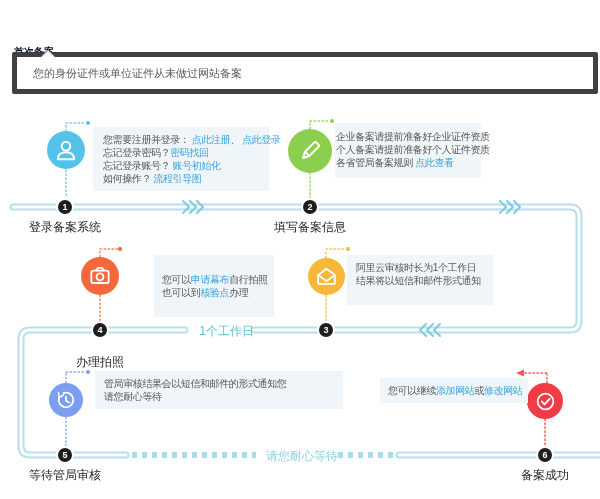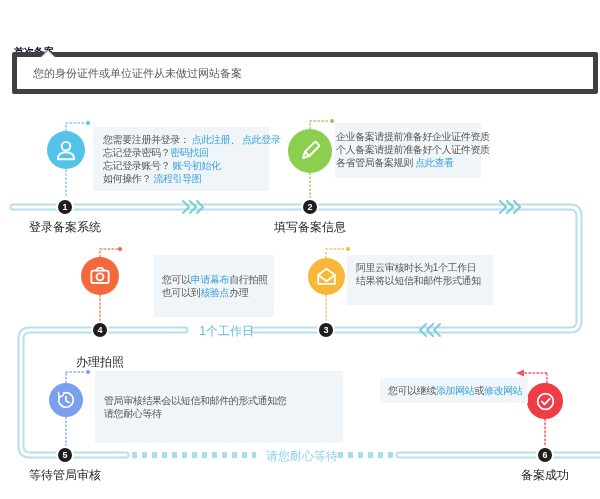--- a/index.html
+++ b/index.html
@@ -48,21 +48,21 @@
   
   .note{
     position:absolute;background:#eff5f8;color:#555;
     font-size:10px;letter-spacing:-0.4px;line-height:13px;
   }
   .note-line{white-space:nowrap;}
   .box1{left:93px;top:127px;width:156px;height:52px;padding:6px 10px;}
   .box2{left:335px;top:123px;width:144px;height:41px;padding:7px 1px;}
   .box3{left:347px;top:255px;width:128px;height:38px;padding:6px 9px;}
   .box4{left:130px;top:255px;width:104px;height:26px;padding:18px 8px;margin-left:24px;}
-  .box5{left:95px;top:371px;width:230px;height:26px;padding:23px 9px;}
+  .box5{left:95px;top:371px;width:230px;height:26px;padding:6px 9px;}
   .box6{left:380px;top:378px;width:132px;height:13px;padding:6px 8px;}
   .link{color:#3ba3dd;cursor:pointer;}
   
   .line-text{position:absolute;text-align:right;font-size:12px;}
   .t-duration{left:184px;top:323px;width:70px;color:#5fc0d6;}
   .t-wait{left:256px;top:448px;width:82px;color:#8ad2e0;}
 </style>
 </head>
 <body>
 

